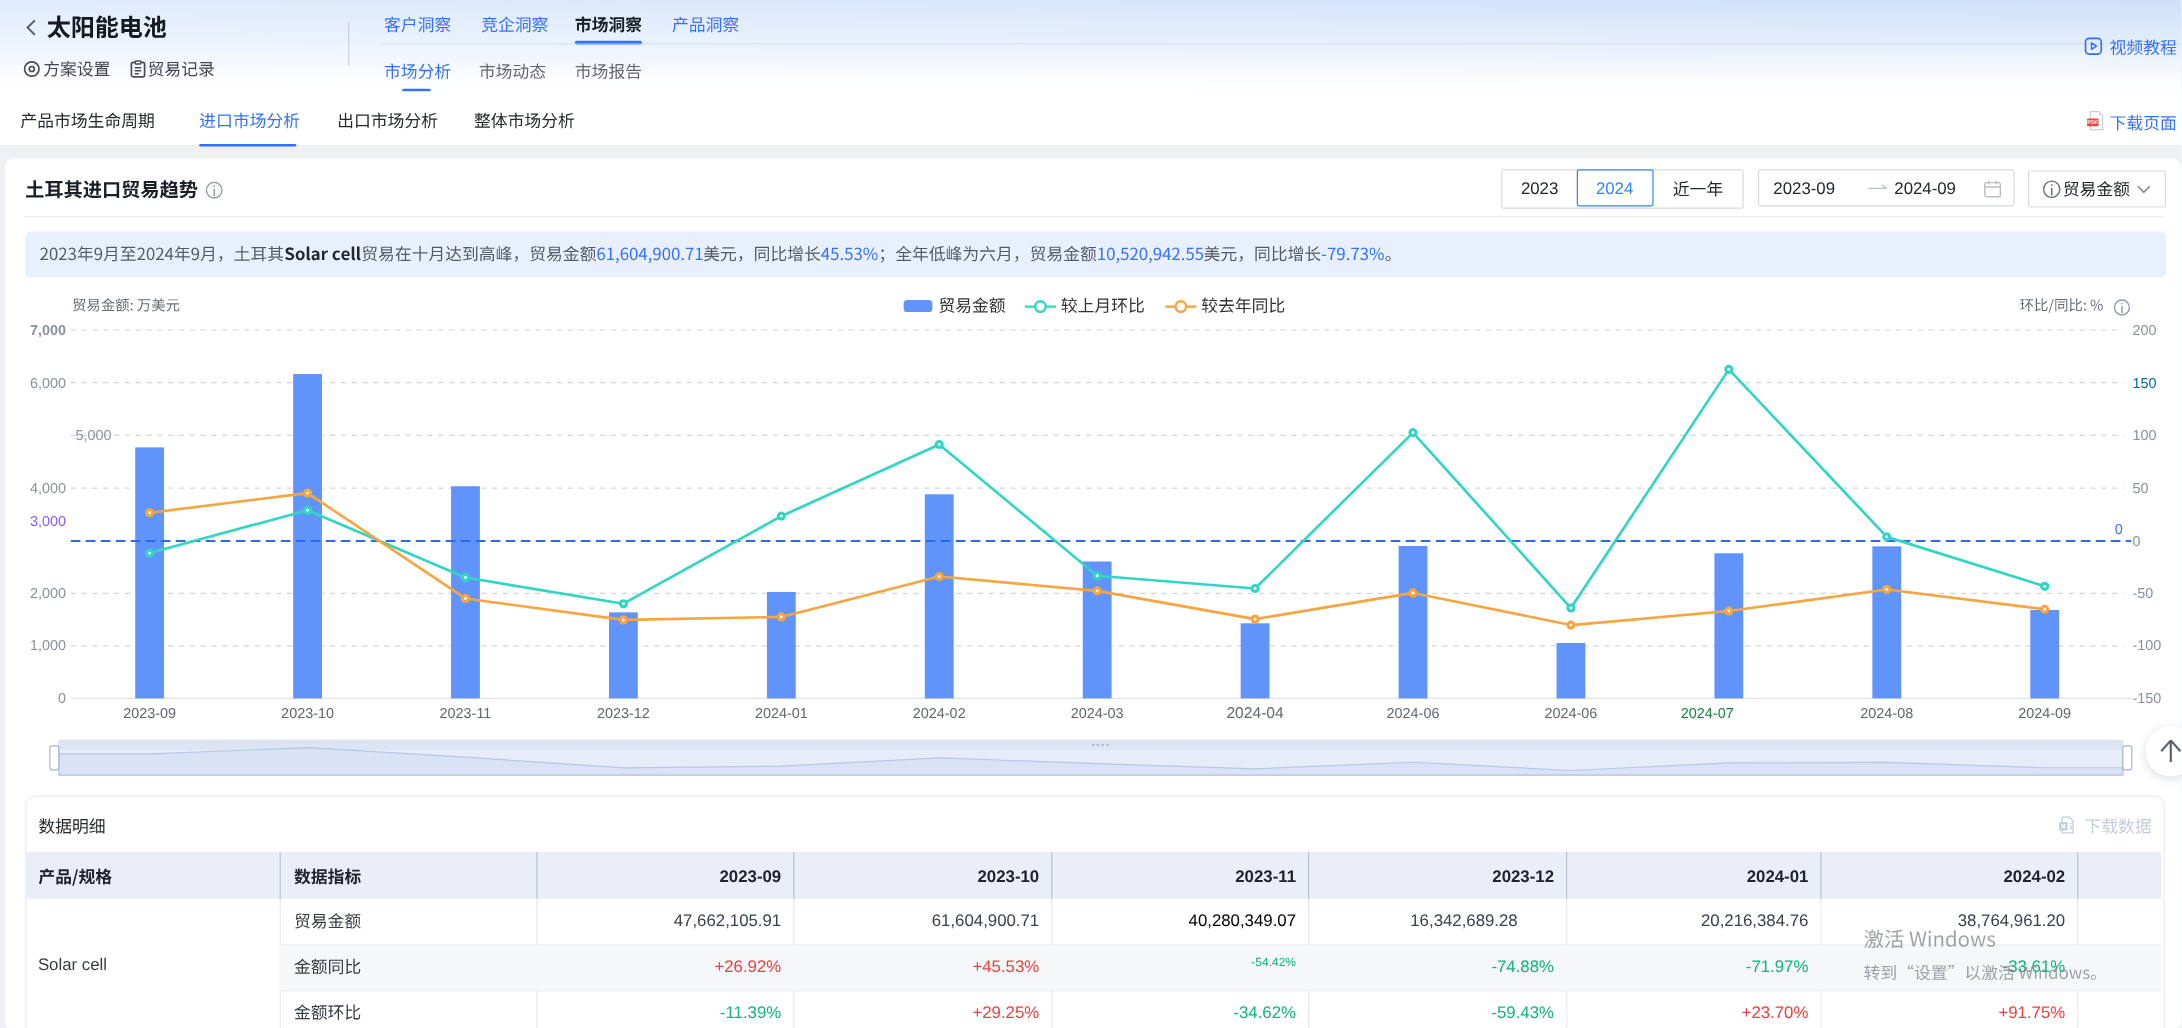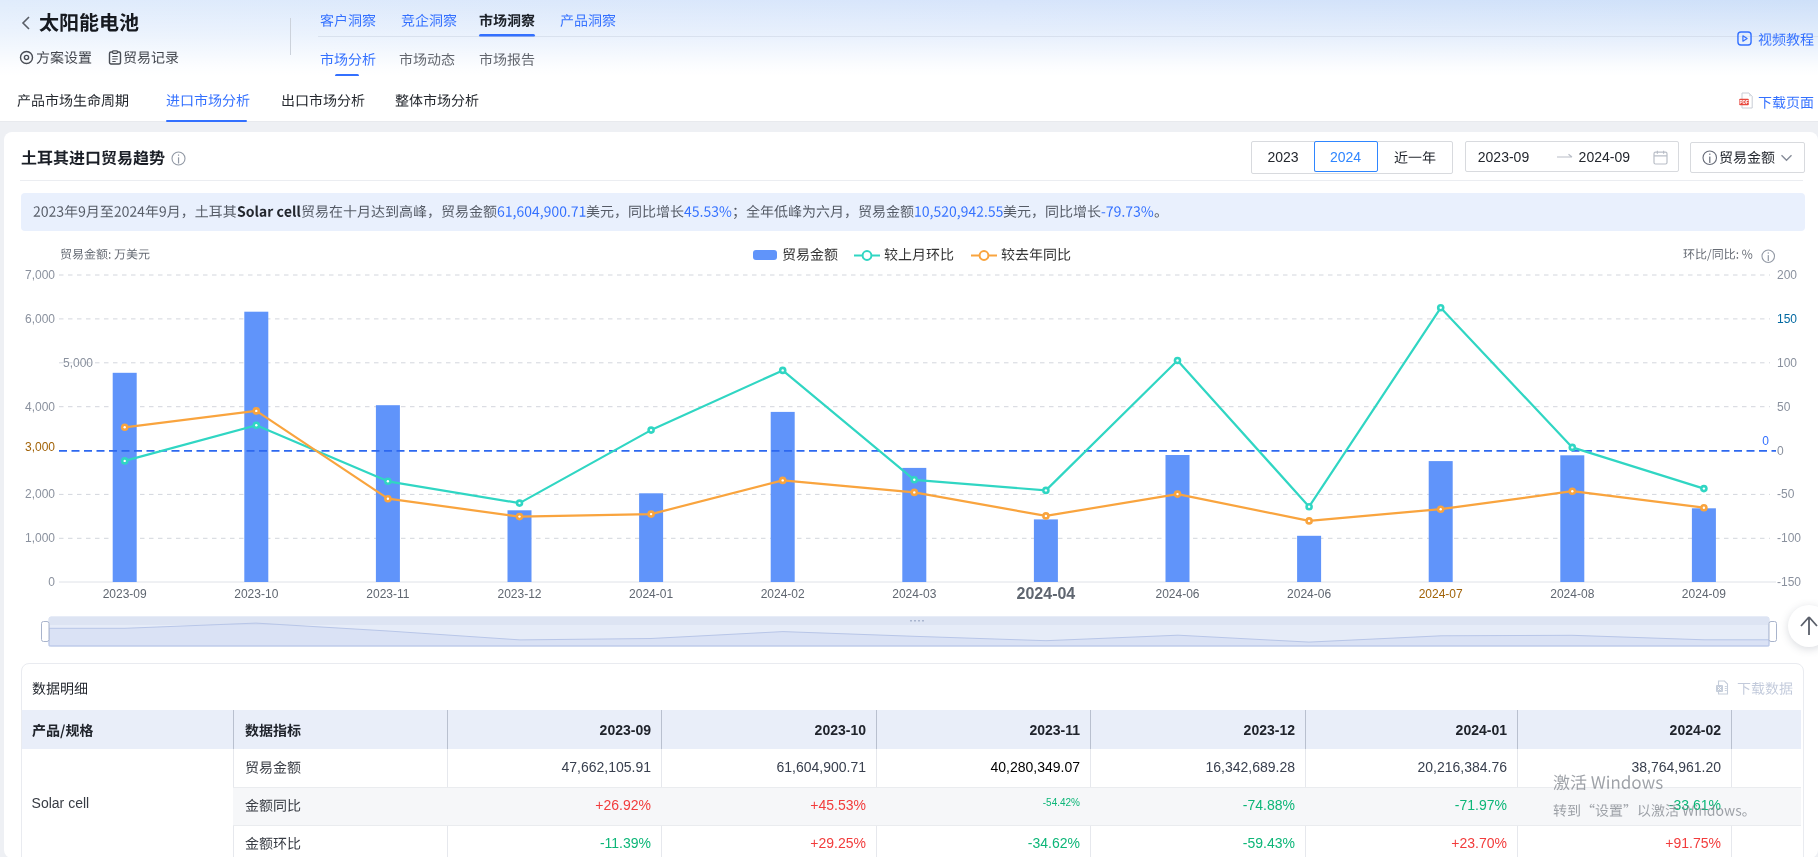--- a/index.html
+++ b/index.html
@@ -258,48 +258,48 @@
     <circle cx="1177.5" cy="494.1" r="1.2" fill="#fff"></circle>
     <circle cx="1309.1" cy="520.9" r="3.8" fill="#f9a43e"></circle>
     <circle cx="1309.1" cy="520.9" r="1.2" fill="#fff"></circle>
     <circle cx="1440.7" cy="509.2" r="3.8" fill="#f9a43e"></circle>
     <circle cx="1440.7" cy="509.2" r="1.2" fill="#fff"></circle>
     <circle cx="1572.3" cy="491.2" r="3.8" fill="#f9a43e"></circle>
     <circle cx="1572.3" cy="491.2" r="1.2" fill="#fff"></circle>
     <circle cx="1703.9" cy="507.7" r="3.8" fill="#f9a43e"></circle>
     <circle cx="1703.9" cy="507.7" r="1.2" fill="#fff"></circle>
   </svg>
-<div style="position:absolute;left:0px;top:267.0px;font-size:12px;color:#8a919e;font-weight:400;width:55px;text-align:right;line-height:16px;white-space:nowrap;">7,000</div>
+<div style="position:absolute;left:0px;top:267.0px;font-size:12px;color:#8a919e;font-weight:700;width:55px;text-align:right;line-height:16px;white-space:nowrap;">7,000</div>
 <div style="position:absolute;left:0px;top:310.9px;font-size:12px;color:#8a919e;font-weight:400;width:55px;text-align:right;line-height:16px;white-space:nowrap;">6,000</div>
 <div style="position:absolute;left:0px;top:354.8px;font-size:12px;color:#8a919e;font-weight:400;width:55px;text-align:right;line-height:16px;white-space:nowrap;padding-left:38px;">5,000</div>
 <div style="position:absolute;left:0px;top:398.7px;font-size:12px;color:#8a919e;font-weight:400;width:55px;text-align:right;line-height:16px;white-space:nowrap;">4,000</div>
-<div style="position:absolute;left:0px;top:439px;font-size:12px;color:#a16207;font-weight:400;width:55px;text-align:right;line-height:16px;white-space:nowrap;">3,000</div>
+<div style="position:absolute;left:0px;top:426px;font-size:12px;color:#8b5cf6;font-weight:400;width:55px;text-align:right;line-height:16px;white-space:nowrap;">3,000</div>
 <div style="position:absolute;left:0px;top:486.4px;font-size:12px;color:#8a919e;font-weight:400;width:55px;text-align:right;line-height:16px;white-space:nowrap;">2,000</div>
 <div style="position:absolute;left:0px;top:530.3px;font-size:12px;color:#8a919e;font-weight:400;width:55px;text-align:right;line-height:16px;white-space:nowrap;">1,000</div>
 <div style="position:absolute;left:0px;top:574.0px;font-size:12px;color:#8a919e;font-weight:400;width:55px;text-align:right;line-height:16px;white-space:nowrap;">0</div>
 <div style="position:absolute;left:1777px;top:267.0px;font-size:12px;color:#8a919e;font-weight:400;line-height:16px;white-space:nowrap;">200</div>
 <div style="position:absolute;left:1777px;top:310.9px;font-size:12px;color:#0369a1;font-weight:400;line-height:16px;white-space:nowrap;">150</div>
 <div style="position:absolute;left:1777px;top:354.8px;font-size:12px;color:#8a919e;font-weight:400;line-height:16px;white-space:nowrap;">100</div>
 <div style="position:absolute;left:1777px;top:398.7px;font-size:12px;color:#8a919e;font-weight:400;line-height:16px;white-space:nowrap;">50</div>
 <div style="position:absolute;left:1777px;top:442.7px;font-size:12px;color:#8a919e;font-weight:400;line-height:16px;white-space:nowrap;">0</div>
 <div style="position:absolute;left:1777px;top:486.4px;font-size:12px;color:#8a919e;font-weight:400;line-height:16px;white-space:nowrap;">-50</div>
 <div style="position:absolute;left:1777px;top:530.3px;font-size:12px;color:#8a919e;font-weight:400;line-height:16px;white-space:nowrap;">-100</div>
 <div style="position:absolute;left:1777px;top:574.0px;font-size:12px;color:#8a919e;font-weight:400;line-height:16px;white-space:nowrap;">-150</div>
 <div style="position:absolute;left:1757px;top:433px;font-size:12px;color:#3370ff;font-weight:400;width:12px;text-align:right;line-height:16px;white-space:nowrap;">0</div>
 <div style="position:absolute;left:84.7px;top:585.5px;font-size:12px;color:#5f6670;font-weight:400;width:80px;text-align:center;line-height:16px;white-space:nowrap;">2023-09</div>
 <div style="position:absolute;left:216.3px;top:585.5px;font-size:12px;color:#5f6670;font-weight:400;width:80px;text-align:center;line-height:16px;white-space:nowrap;">2023-10</div>
 <div style="position:absolute;left:347.9px;top:585.5px;font-size:12px;color:#5f6670;font-weight:400;width:80px;text-align:center;line-height:16px;white-space:nowrap;">2023-11</div>
 <div style="position:absolute;left:479.5px;top:585.5px;font-size:12px;color:#5f6670;font-weight:400;width:80px;text-align:center;line-height:16px;white-space:nowrap;">2023-12</div>
 <div style="position:absolute;left:611.1px;top:585.5px;font-size:12px;color:#5f6670;font-weight:400;width:80px;text-align:center;line-height:16px;white-space:nowrap;">2024-01</div>
 <div style="position:absolute;left:742.7px;top:585.5px;font-size:12px;color:#5f6670;font-weight:400;width:80px;text-align:center;line-height:16px;white-space:nowrap;">2024-02</div>
 <div style="position:absolute;left:874.3px;top:585.5px;font-size:12px;color:#5f6670;font-weight:400;width:80px;text-align:center;line-height:16px;white-space:nowrap;">2024-03</div>
-<div style="position:absolute;left:1005.8999999999999px;top:585.5px;font-size:16px;color:#5f6670;font-weight:700;width:80px;text-align:center;line-height:16px;white-space:nowrap;">2024-04</div>
+<div style="position:absolute;left:1005.8999999999999px;top:585.5px;font-size:13px;color:#5f6670;font-weight:400;width:80px;text-align:center;line-height:16px;white-space:nowrap;">2024-04</div>
 <div style="position:absolute;left:1137.5px;top:585.5px;font-size:12px;color:#5f6670;font-weight:400;width:80px;text-align:center;line-height:16px;white-space:nowrap;">2024-06</div>
 <div style="position:absolute;left:1269.1px;top:585.5px;font-size:12px;color:#5f6670;font-weight:400;width:80px;text-align:center;line-height:16px;white-space:nowrap;">2024-06</div>
-<div style="position:absolute;left:1400.7px;top:585.5px;font-size:12px;color:#a16207;font-weight:400;width:80px;text-align:center;line-height:16px;white-space:nowrap;">2024-07</div>
+<div style="position:absolute;left:1400.7px;top:585.5px;font-size:12px;color:#15803d;font-weight:400;width:80px;text-align:left;line-height:16px;white-space:nowrap;">2024-07</div>
 <div style="position:absolute;left:1532.3px;top:585.5px;font-size:12px;color:#5f6670;font-weight:400;width:80px;text-align:center;line-height:16px;white-space:nowrap;">2024-08</div>
 <div style="position:absolute;left:1663.8999999999999px;top:585.5px;font-size:12px;color:#5f6670;font-weight:400;width:80px;text-align:center;line-height:16px;white-space:nowrap;">2024-09</div>
 <svg class="t" style="left:38px;top:613px" width="1745" height="38" viewBox="38 613 1745 38">
     <rect x="49" y="617" width="1720" height="29" rx="2" fill="#e6ecf8" stroke="#cfd9ee"></rect>
     <rect x="49" y="617" width="1720" height="8" fill="#dde4f3"></rect>
     <path d="M49 628.3L125 628.3L256 623.1L388 631.0L520 639.9L651 638.5L783 631.6L914 636.3L1046 640.7L1178 635.2L1309 642.1L1441 635.8L1572 635.3L1704 639.8L1769 639.8L1769 646L49 646Z" fill="rgba(182,197,234,0.25)" stroke="#b8c6e8"></path>
     <rect x="41.5" y="621.5" width="7.5" height="20" rx="2" fill="#fff" stroke="#a9b4cc"></rect>
     <rect x="1769" y="621.5" width="7.5" height="20" rx="2" fill="#fff" stroke="#a9b4cc"></rect>
     <path d="M910 620.7h14" stroke="#aab6d0" stroke-width="1.4" stroke-dasharray="2 2"></path>
   </svg>
@@ -360,21 +360,21 @@
 <div style="position:absolute;left:31.6px;top:795px;font-size:14px;color:#383c44;font-weight:400;white-space:nowrap;">Solar cell</div>
 <div style="position:absolute;left:501px;top:759px;font-size:14px;color:#39404f;font-weight:400;width:150px;text-align:right;white-space:nowrap;">47,662,105.91</div>
 <div style="position:absolute;left:501px;top:797px;font-size:14px;color:#f23c3c;font-weight:400;width:150px;text-align:right;white-space:nowrap;">+26.92%</div>
 <div style="position:absolute;left:501px;top:835px;font-size:14px;color:#0db678;font-weight:400;width:150px;text-align:right;white-space:nowrap;">-11.39%</div>
 <div style="position:absolute;left:716px;top:759px;font-size:14px;color:#39404f;font-weight:400;width:150px;text-align:right;white-space:nowrap;">61,604,900.71</div>
 <div style="position:absolute;left:716px;top:797px;font-size:14px;color:#f23c3c;font-weight:400;width:150px;text-align:right;white-space:nowrap;">+45.53%</div>
 <div style="position:absolute;left:716px;top:835px;font-size:14px;color:#f23c3c;font-weight:400;width:150px;text-align:right;white-space:nowrap;">+29.25%</div>
 <div style="position:absolute;left:930px;top:759px;font-size:14px;color:#000000;font-weight:400;width:150px;text-align:right;white-space:nowrap;">40,280,349.07</div>
 <div style="position:absolute;left:930px;top:797px;font-size:10px;color:#0db678;font-weight:400;width:150px;text-align:right;white-space:nowrap;">-54.42%</div>
 <div style="position:absolute;left:930px;top:835px;font-size:14px;color:#0db678;font-weight:400;width:150px;text-align:right;white-space:nowrap;">-34.62%</div>
-<div style="position:absolute;left:1145px;top:759px;font-size:14px;color:#39404f;font-weight:400;width:150px;text-align:right;white-space:nowrap;">16,342,689.28</div>
+<div style="position:absolute;left:1145px;top:759px;font-size:14px;color:#39404f;font-weight:400;width:150px;text-align:center;white-space:nowrap;">16,342,689.28</div>
 <div style="position:absolute;left:1145px;top:797px;font-size:14px;color:#0db678;font-weight:400;width:150px;text-align:right;white-space:nowrap;">-74.88%</div>
 <div style="position:absolute;left:1145px;top:835px;font-size:14px;color:#0db678;font-weight:400;width:150px;text-align:right;white-space:nowrap;">-59.43%</div>
 <div style="position:absolute;left:1357px;top:759px;font-size:14px;color:#39404f;font-weight:400;width:150px;text-align:right;white-space:nowrap;">20,216,384.76</div>
 <div style="position:absolute;left:1357px;top:797px;font-size:14px;color:#0db678;font-weight:400;width:150px;text-align:right;white-space:nowrap;">-71.97%</div>
 <div style="position:absolute;left:1357px;top:835px;font-size:14px;color:#f23c3c;font-weight:400;width:150px;text-align:right;white-space:nowrap;">+23.70%</div>
 <div style="position:absolute;left:1571px;top:759px;font-size:14px;color:#39404f;font-weight:400;width:150px;text-align:right;white-space:nowrap;">38,764,961.20</div>
 <div style="position:absolute;left:1571px;top:797px;font-size:14px;color:#0db678;font-weight:400;width:150px;text-align:right;white-space:nowrap;">-33.61%</div>
 <div style="position:absolute;left:1571px;top:835px;font-size:14px;color:#f23c3c;font-weight:400;width:150px;text-align:right;white-space:nowrap;">+91.75%</div>
 <svg class="t" style="left:1553px;top:771px;opacity:0.72" width="190" height="25" viewBox="0 -17.8 190 25">
     <path fill="#7a7f87" d="M5.8 -9.4V-8H8.8V-9.4ZM5.8 -11.6V-10.3H8.8V-11.6ZM4.7 -12.6H9.9V-7H4.7ZM4 -5.8H10.4V-4.7H4ZM11.7 -11H16.3V-9.8H11.7ZM6.2 -3.6H9.1V-2.6H6.2ZM6.8 -14.3 8.1 -14.1Q7.9 -13.5 7.7 -12.9Q7.5 -12.3 7.3 -11.9L6.2 -12.1Q6.4 -12.6 6.5 -13.2Q6.7 -13.8 6.8 -14.3ZM8.7 -3.6H9.8Q9.8 -3.6 9.8 -3.4Q9.8 -3.3 9.8 -3.1Q9.8 -1.9 9.7 -1.1Q9.6 -0.4 9.5 0.1Q9.4 0.5 9.3 0.7Q9.1 0.9 8.9 1Q8.7 1.1 8.4 1.1Q8.1 1.1 7.7 1.1Q7.3 1.1 6.8 1.1Q6.8 0.8 6.7 0.5Q6.6 0.2 6.5 0Q6.9 0.1 7.3 0.1Q7.7 0.1 7.9 0.1Q8.2 0.1 8.3 -0.1Q8.4 -0.2 8.5 -0.5Q8.5 -0.9 8.6 -1.6Q8.7 -2.3 8.7 -3.4ZM14.5 -10.3 15.6 -10.3Q15.3 -7.5 14.8 -5.3Q14.2 -3.2 13.2 -1.5Q12.3 0.2 10.7 1.4Q10.6 1.3 10.5 1.1Q10.3 1 10.1 0.8Q10 0.7 9.8 0.6Q11.4 -0.5 12.3 -2.1Q13.3 -3.6 13.8 -5.7Q14.3 -7.8 14.5 -10.3ZM11.9 -10.3Q12.1 -8.9 12.4 -7.4Q12.7 -5.9 13.2 -4.4Q13.7 -3 14.5 -1.7Q15.3 -0.5 16.5 0.3Q16.4 0.4 16.2 0.6Q16.1 0.8 15.9 1Q15.8 1.2 15.7 1.3Q14.5 0.4 13.7 -0.9Q12.9 -2.2 12.4 -3.7Q11.8 -5.2 11.6 -6.7Q11.3 -8.2 11.1 -9.5ZM11.8 -14.3 12.9 -14.1Q12.7 -12.6 12.4 -11.1Q12.1 -9.7 11.6 -8.4Q11.2 -7.2 10.6 -6.2Q10.5 -6.3 10.4 -6.5Q10.2 -6.7 10 -6.8Q9.9 -7 9.7 -7.1Q10.3 -8 10.7 -9.1Q11.1 -10.3 11.3 -11.6Q11.6 -12.9 11.8 -14.3ZM5.7 -5.1H6.8V-4.1Q6.8 -3.5 6.7 -2.8Q6.6 -2.1 6.4 -1.4Q6.1 -0.7 5.6 0.1Q5.1 0.8 4.2 1.4Q4.1 1.2 3.8 1Q3.6 0.8 3.4 0.6Q4.2 0.1 4.6 -0.6Q5.1 -1.2 5.3 -1.8Q5.6 -2.5 5.6 -3Q5.7 -3.6 5.7 -4.1ZM6.2 -6.7 7.3 -7Q7.5 -6.6 7.7 -6.1Q7.9 -5.6 8 -5.3L6.9 -5Q6.8 -5.3 6.6 -5.8Q6.4 -6.3 6.2 -6.7ZM1.1 -13.4 1.8 -14.1Q2.2 -13.8 2.7 -13.4Q3.2 -13.1 3.6 -12.7Q4 -12.3 4.2 -12L3.4 -11.2Q3.2 -11.5 2.8 -11.9Q2.4 -12.3 2 -12.7Q1.5 -13.1 1.1 -13.4ZM0.6 -8.6 1.3 -9.4Q1.7 -9.2 2.2 -8.9Q2.6 -8.6 3 -8.3Q3.4 -8 3.7 -7.7L2.9 -6.8Q2.7 -7.1 2.3 -7.4Q1.9 -7.7 1.5 -8.1Q1 -8.4 0.6 -8.6ZM0.8 0.4Q1.1 -0.2 1.5 -1.1Q1.9 -2 2.3 -3Q2.7 -3.9 3 -4.9L3.9 -4.2Q3.7 -3.4 3.3 -2.4Q2.9 -1.5 2.5 -0.6Q2.2 0.3 1.8 1.1Z M23.7 -5.3H32.2V1.3H30.9V-4.1H24.9V1.3H23.7ZM31.5 -14.2 32.5 -13.2Q31.4 -12.8 29.9 -12.5Q28.4 -12.2 26.7 -12Q25.1 -11.8 23.6 -11.6Q23.6 -11.8 23.5 -12.2Q23.3 -12.5 23.2 -12.7Q24.3 -12.8 25.5 -13Q26.7 -13.1 27.8 -13.3Q28.9 -13.5 29.8 -13.7Q30.8 -14 31.5 -14.2ZM27.3 -12.7H28.6V-4.6H27.3ZM22.4 -9.3H33.3V-8.1H22.4ZM24.5 -0.6H31.5V0.6H24.5ZM18.5 -13.2 19.3 -14.1Q19.8 -13.8 20.4 -13.5Q21 -13.2 21.6 -12.9Q22.1 -12.6 22.5 -12.3L21.7 -11.3Q21.4 -11.5 20.8 -11.9Q20.3 -12.2 19.7 -12.5Q19.1 -12.9 18.5 -13.2ZM17.7 -8.5 18.4 -9.4Q18.9 -9.2 19.5 -8.9Q20.1 -8.5 20.7 -8.2Q21.2 -7.9 21.6 -7.7L20.9 -6.6Q20.5 -6.9 20 -7.2Q19.4 -7.5 18.8 -7.9Q18.2 -8.2 17.7 -8.5ZM18.1 0.3Q18.6 -0.4 19.1 -1.3Q19.7 -2.2 20.3 -3.2Q20.9 -4.2 21.4 -5.2L22.3 -4.4Q21.8 -3.5 21.3 -2.5Q20.8 -1.5 20.2 -0.6Q19.7 0.3 19.2 1.1Z M40.9 0 38.2 -12.5H39.9L41.2 -5.7Q41.4 -4.7 41.6 -3.7Q41.7 -2.7 41.9 -1.6H42Q42.2 -2.7 42.4 -3.7Q42.6 -4.7 42.9 -5.7L44.6 -12.5H46L47.8 -5.7Q48 -4.7 48.2 -3.7Q48.4 -2.7 48.7 -1.6H48.7Q48.9 -2.7 49.1 -3.7Q49.3 -4.7 49.4 -5.7L50.8 -12.5H52.3L49.7 0H47.8L45.9 -7.5Q45.8 -8.3 45.6 -8.9Q45.5 -9.6 45.3 -10.4H45.2Q45.1 -9.6 44.9 -8.9Q44.8 -8.3 44.6 -7.5L42.8 0Z M54.3 0V-9.2H55.9V0ZM55.1 -11.1Q54.6 -11.1 54.3 -11.4Q54.1 -11.7 54.1 -12.2Q54.1 -12.6 54.3 -12.9Q54.6 -13.2 55.1 -13.2Q55.5 -13.2 55.8 -12.9Q56.1 -12.6 56.1 -12.2Q56.1 -11.7 55.8 -11.4Q55.5 -11.1 55.1 -11.1Z M59 0V-9.2H60.2L60.4 -7.9H60.4Q61.1 -8.6 61.8 -9Q62.6 -9.5 63.5 -9.5Q65 -9.5 65.7 -8.5Q66.4 -7.6 66.4 -5.8V0H64.8V-5.7Q64.8 -6.9 64.4 -7.5Q64 -8.1 63 -8.1Q62.3 -8.1 61.8 -7.8Q61.2 -7.4 60.5 -6.7V0Z M72.5 0.2Q71.3 0.2 70.5 -0.3Q69.6 -0.9 69.1 -2Q68.7 -3.1 68.7 -4.6Q68.7 -6.1 69.2 -7.2Q69.8 -8.3 70.7 -8.9Q71.6 -9.5 72.7 -9.5Q73.5 -9.5 74.1 -9.2Q74.7 -8.9 75.3 -8.4L75.2 -10V-13.5H76.8V0H75.5L75.3 -1.1H75.3Q74.8 -0.5 74 -0.2Q73.3 0.2 72.5 0.2ZM72.8 -1.1Q73.5 -1.1 74.1 -1.4Q74.6 -1.7 75.2 -2.3V-7.2Q74.6 -7.7 74.1 -7.9Q73.5 -8.2 72.9 -8.2Q72.2 -8.2 71.6 -7.7Q71 -7.3 70.6 -6.5Q70.3 -5.7 70.3 -4.6Q70.3 -3.5 70.6 -2.7Q70.9 -1.9 71.5 -1.5Q72 -1.1 72.8 -1.1Z M83.5 0.2Q82.3 0.2 81.4 -0.3Q80.4 -0.9 79.8 -2Q79.2 -3.1 79.2 -4.6Q79.2 -6.2 79.8 -7.2Q80.4 -8.3 81.4 -8.9Q82.3 -9.5 83.5 -9.5Q84.3 -9.5 85.1 -9.1Q85.9 -8.8 86.5 -8.2Q87.1 -7.6 87.4 -6.7Q87.7 -5.8 87.7 -4.6Q87.7 -3.1 87.1 -2Q86.5 -0.9 85.6 -0.3Q84.6 0.2 83.5 0.2ZM83.5 -1.1Q84.3 -1.1 84.9 -1.5Q85.5 -2 85.8 -2.8Q86.2 -3.5 86.2 -4.6Q86.2 -5.7 85.8 -6.5Q85.5 -7.3 84.9 -7.7Q84.3 -8.2 83.5 -8.2Q82.7 -8.2 82.1 -7.7Q81.5 -7.3 81.1 -6.5Q80.8 -5.7 80.8 -4.6Q80.8 -3.5 81.1 -2.8Q81.5 -2 82.1 -1.5Q82.7 -1.1 83.5 -1.1Z M91.7 0 89.1 -9.2H90.7L92 -3.9Q92.2 -3.2 92.3 -2.6Q92.4 -2 92.6 -1.3H92.7Q92.8 -2 93 -2.6Q93.1 -3.2 93.3 -3.9L94.7 -9.2H96.2L97.7 -3.9Q97.9 -3.2 98 -2.6Q98.2 -2 98.3 -1.3H98.4Q98.5 -2 98.7 -2.6Q98.8 -3.2 99 -3.9L100.3 -9.2H101.8L99.3 0H97.4L96.1 -5Q95.9 -5.6 95.8 -6.3Q95.6 -6.9 95.5 -7.6H95.4Q95.2 -6.9 95.1 -6.3Q94.9 -5.6 94.8 -5L93.5 0Z M106.2 0.2Q105.3 0.2 104.4 -0.1Q103.4 -0.5 102.8 -1L103.6 -2.1Q104.2 -1.6 104.8 -1.3Q105.5 -1 106.3 -1Q107.2 -1 107.7 -1.4Q108.1 -1.8 108.1 -2.4Q108.1 -2.9 107.8 -3.2Q107.5 -3.5 107 -3.8Q106.5 -4 106 -4.2Q105.3 -4.4 104.7 -4.7Q104.1 -5.1 103.7 -5.6Q103.3 -6.1 103.3 -6.9Q103.3 -7.6 103.7 -8.2Q104.1 -8.8 104.8 -9.1Q105.5 -9.5 106.5 -9.5Q107.3 -9.5 108.1 -9.2Q108.8 -8.9 109.3 -8.4L108.6 -7.4Q108.1 -7.8 107.6 -8Q107.1 -8.3 106.5 -8.3Q105.6 -8.3 105.2 -7.9Q104.8 -7.5 104.8 -6.9Q104.8 -6.5 105.1 -6.2Q105.3 -5.9 105.8 -5.7Q106.3 -5.5 106.8 -5.3Q107.3 -5.1 107.8 -4.9Q108.3 -4.7 108.7 -4.4Q109.1 -4.1 109.3 -3.6Q109.6 -3.2 109.6 -2.5Q109.6 -1.8 109.2 -1.1Q108.8 -0.5 108.1 -0.1Q107.3 0.2 106.2 0.2Z"></path>

